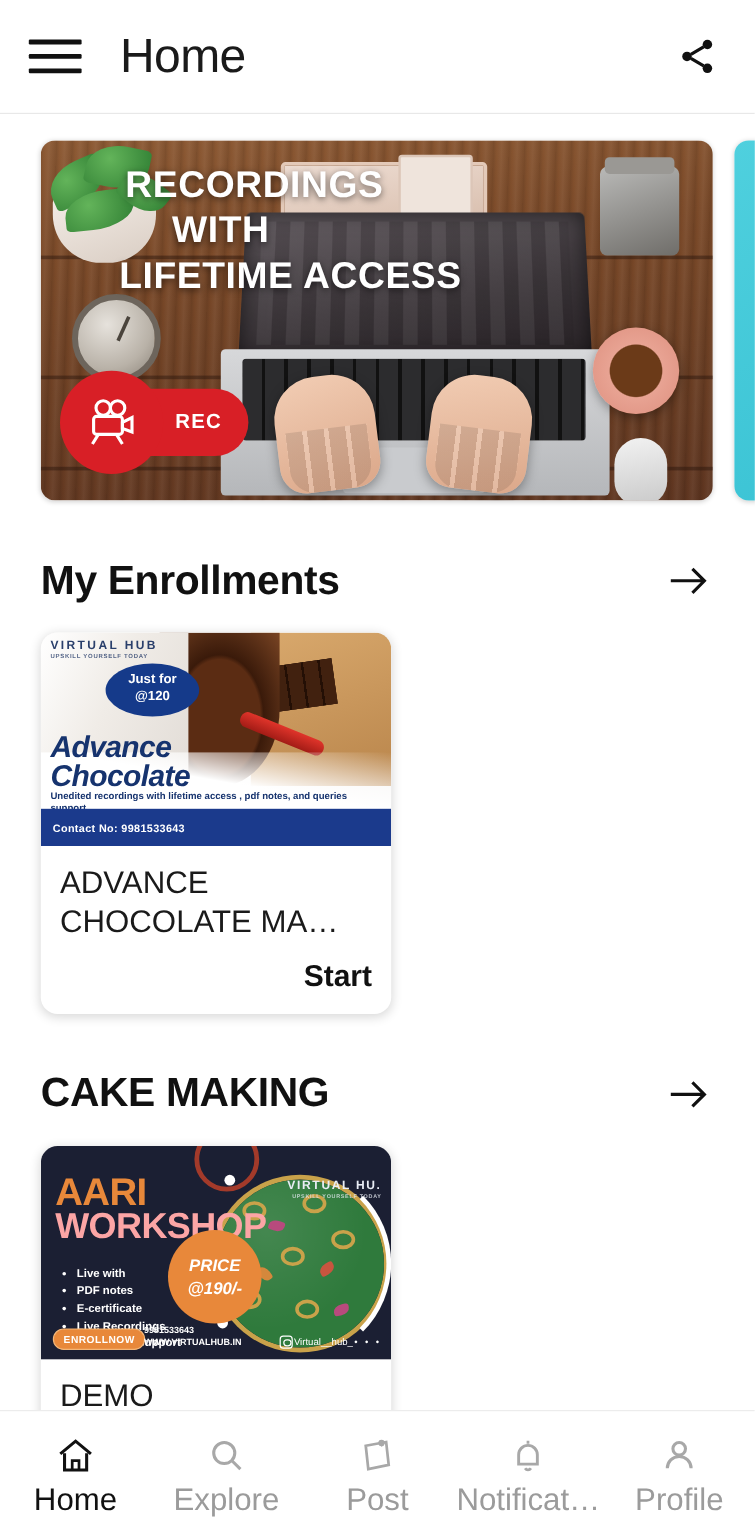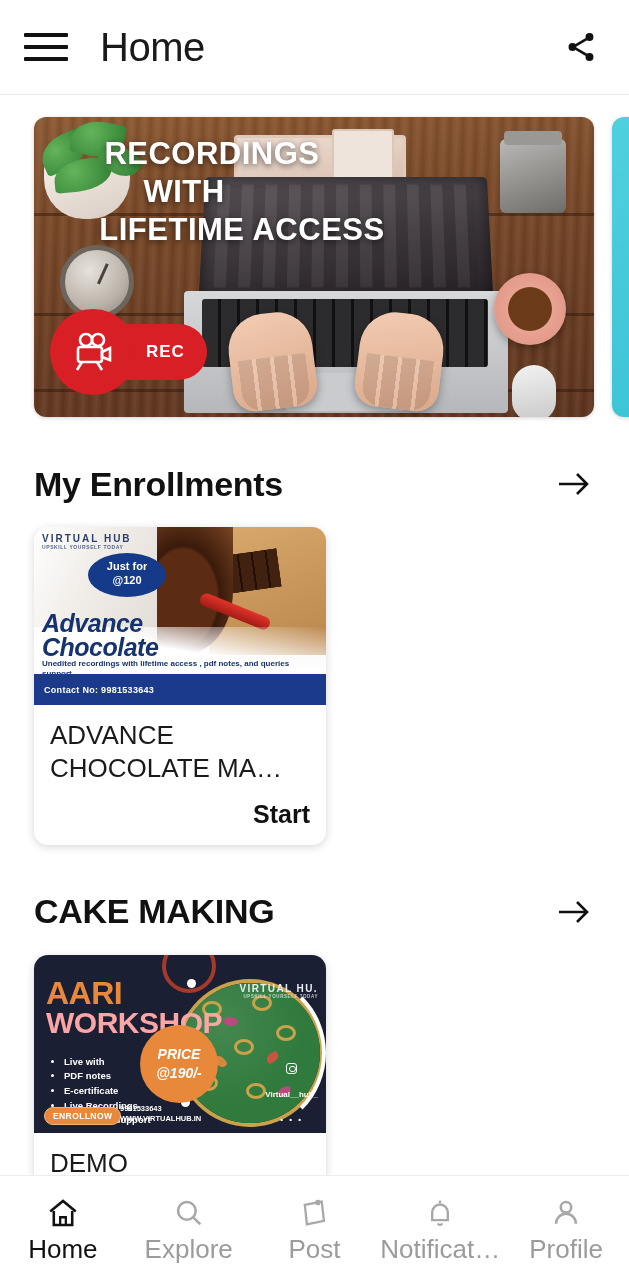--- a/index.html
+++ b/index.html
@@ -392,22 +392,22 @@
     font-size:8.5px; font-weight:700; letter-spacing:.4px;
     padding:3px 8px; border-radius:9px;
     border:1px solid #f3b577;
   }
   .aari-contact {
     position:absolute; left:86px; bottom:8px;
     color:#fff; font-size:7.5px; font-weight:700; line-height:1.35;
   }
   .aari-insta {
     position:absolute; right:8px; bottom:9px;
-    color:#fff; font-size:8px; font-weight:700;
-    display:flex; align-items:center; gap:16px;flex-direction:column;
+    color:#fff; font-size:8px; font-weight:400;
+    display:flex; align-items:center; gap:1px;
   }
   .insta-glyph {
     width:11px; height:11px; border:1.6px solid #fff; border-radius:3px;
     position:relative; display:inline-block;
   }
   .insta-glyph:after {
     content:""; position:absolute; left:2.2px; top:2.2px;
     width:4.6px; height:4.6px; border:1.4px solid #fff; border-radius:50%;
   }
   .aari-dots { letter-spacing:2px; }

